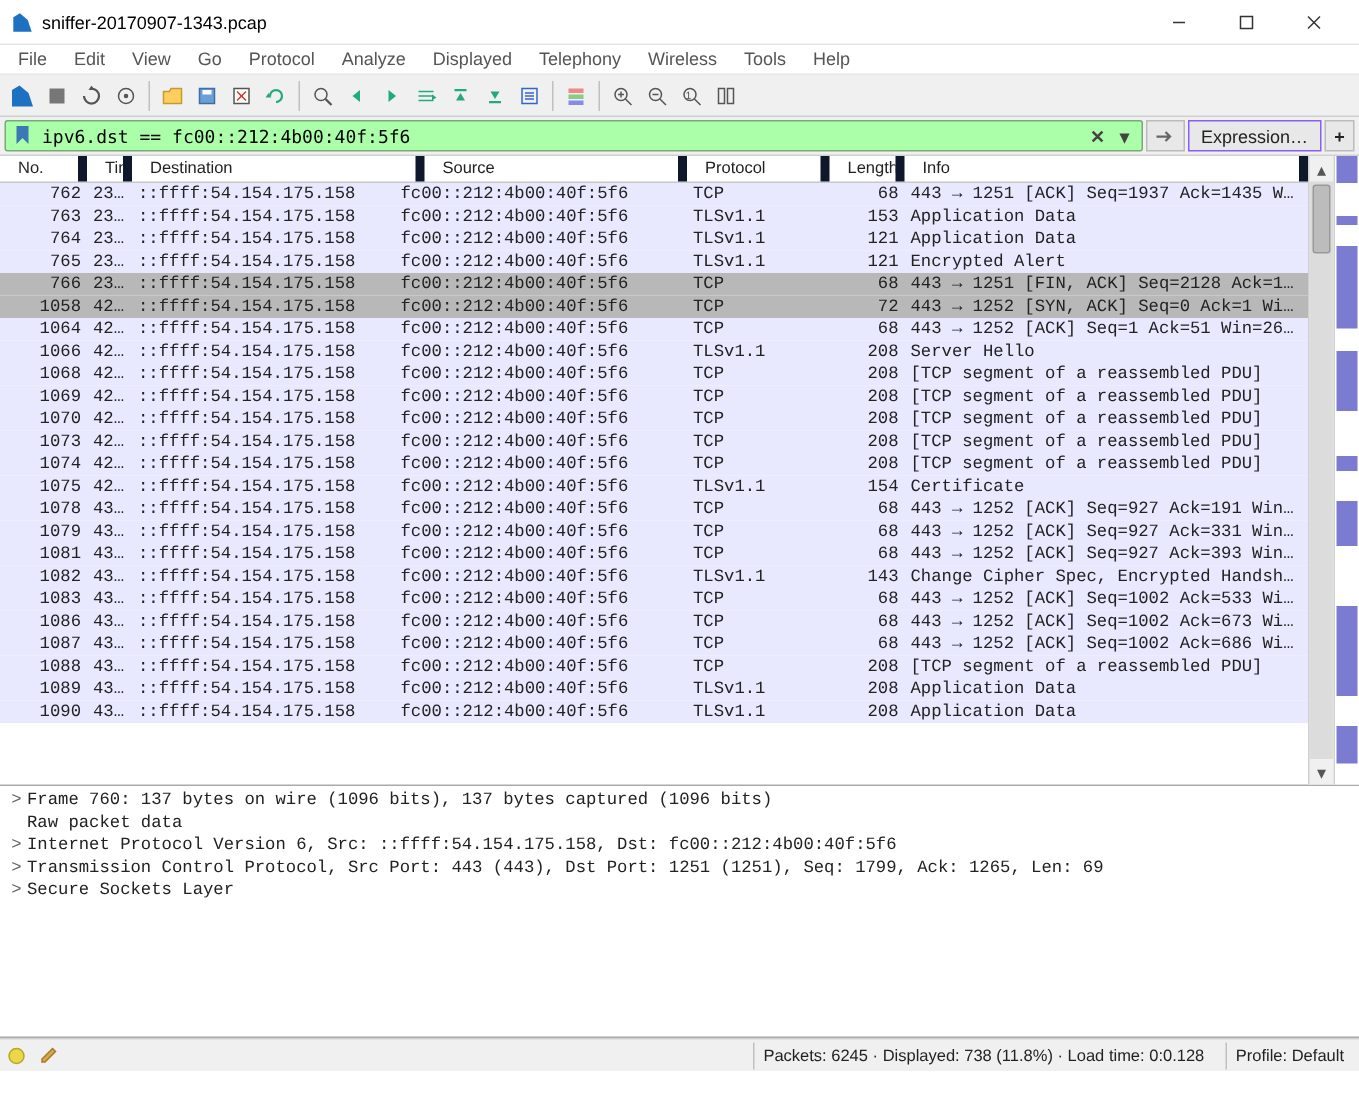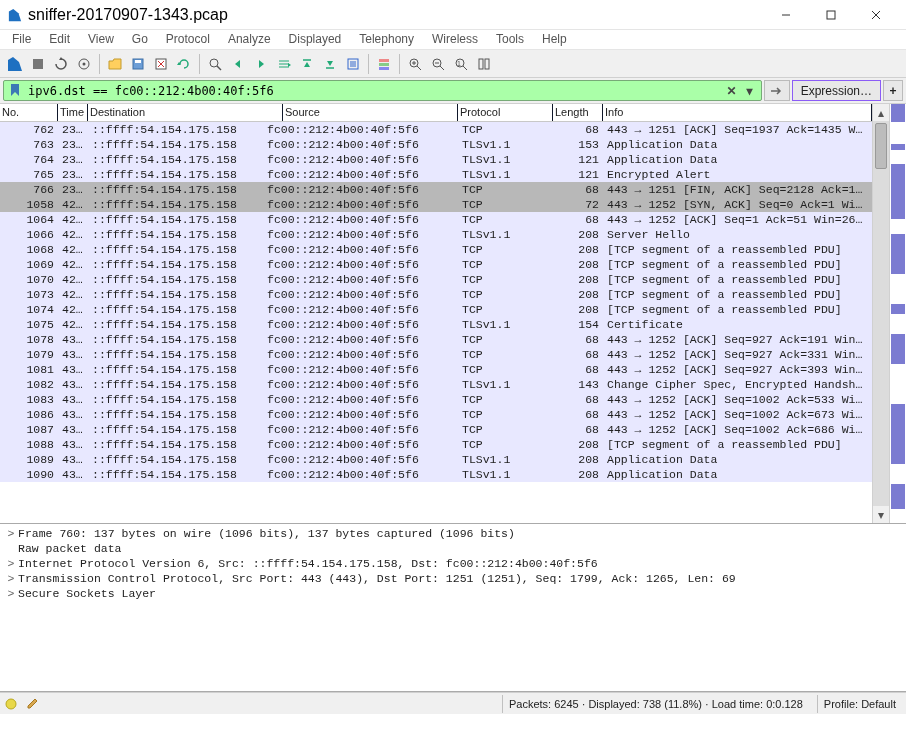--- a/index.html
+++ b/index.html
@@ -1,38 +1,38 @@
 <!DOCTYPE html>
 <html><head>
 <meta charset="utf-8">
 <style>
   * { box-sizing: border-box; }
   html, body { margin:0; padding:0; width:906px; height:739px; font-family:"Segoe UI",Tahoma,sans-serif; font-size:12px; color:#222; background:#fff; overflow:hidden; }
   .titlebar { height:30px; background:#fff; display:flex; align-items:center; padding:0 8px; border-bottom:1px solid #e5e5e5; }
   .titlebar .fin { width:14px; height:14px; margin-right:6px; }
-  .titlebar .title { flex:1; font-size:16px; color:#000; }
+  .titlebar .title { flex:1; font-size:12px; color:#000; }
   .winbtns { display:flex; }
   .winbtn { width:45px; height:28px; display:flex; align-items:center; justify-content:center; color:#555; }
   .menubar { height:20px; background:#fff; display:flex; padding:0 4px; gap:2px; border-bottom:1px solid #e5e5e5; }
   .menuitem { padding:2px 8px; color:#555; cursor:default; }
   .toolbar { height:28px; background:#f0f0f0; display:flex; align-items:center; padding:2px 4px; gap:1px; border-bottom:1px solid #d0d0d0; }
   .tbtn { width:22px; height:22px; display:flex; align-items:center; justify-content:center; border:1px solid transparent; border-radius:2px; }
   .tsep { width:1px; height:20px; background:#c0c0c0; margin:0 3px; }
   .filterbar { height:26px; display:flex; align-items:stretch; padding:2px 3px; background:#f0f0f0; border-bottom:1px solid #d0d0d0; gap:2px; }
   .filter-input-wrap { flex:1; display:flex; align-items:center; background:#aaffa8; border:1px solid #7a7; border-radius:2px; padding:0 2px; }
   .filter-icon { width:16px; height:16px; margin:0 2px; }
   .filter-input { flex:1; background:transparent; border:none; outline:none; font-family:Consolas,monospace; font-size:12px; padding:2px 2px; }
   .filter-x { width:18px; text-align:center; color:#444; font-weight:bold; cursor:pointer; }
   .filter-arrow { width:26px; background:#e8e8e8; border:1px solid #bbb; display:flex; align-items:center; justify-content:center; }
   .expr-btn { padding:0 8px; background:#e8e8e8; border:1px solid #8b5cf6; display:flex; align-items:center; }
   .plus-btn { width:20px; background:#e8e8e8; border:1px solid #bbb; display:flex; align-items:center; justify-content:center; font-weight:bold; }
   .packet-area { display:flex; height:420px; border-bottom:1px solid #aaa; }
   .plist { flex:1; overflow:hidden; position:relative; }
   .phead { display:flex; height:18px; background:#fff; border-bottom:1px solid #c8c8c8; font-size:11px; }
-  .phead .col { padding:2px 2px; border-right:1px solid #0f172a; overflow:hidden; white-space:nowrap; }
+  .phead .col { padding:2px 12px; border-right:6px solid #0f172a; overflow:hidden; white-space:nowrap; }
   .rows { font-family:Consolas,"Courier New",monospace; font-size:11.5px; }
   .row { display:flex; height:15px; line-height:15px; white-space:nowrap; }
   .row .col { padding:0 4px; overflow:hidden; text-overflow:ellipsis; }
   .row.normal { background:#e8e8ff; }
   .row.sel { background:#b8b8b8; }
   .c-no { width:58px; text-align:right; }
   .c-time { width:30px; }
   .c-src { width:175px; }
   .c-dst { width:195px; }
   .c-proto { width:95px; }

